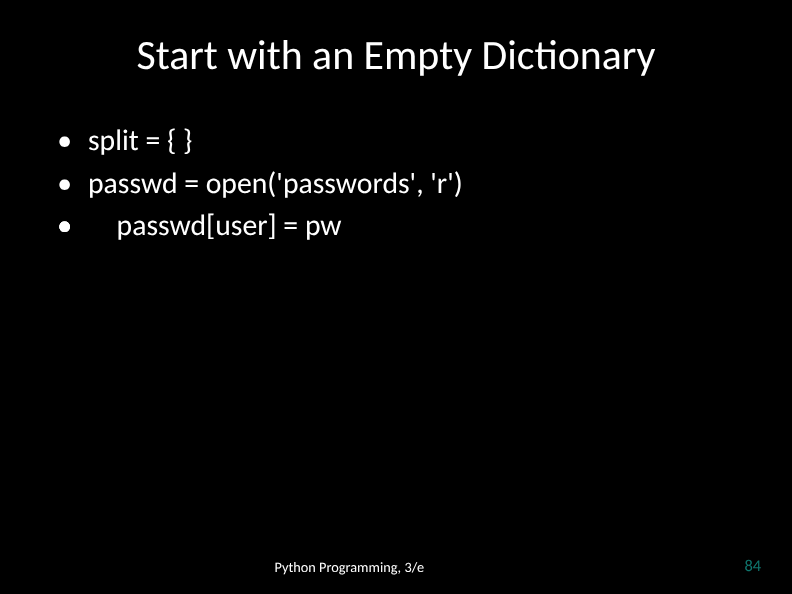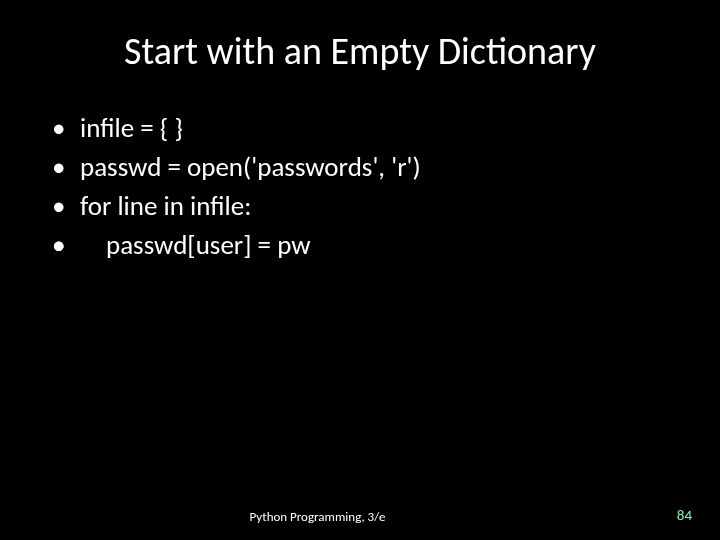--- a/index.html
+++ b/index.html
@@ -49,41 +49,40 @@
     width: 635px;
     text-align: center;
     font-size: 13px;
     color: #ffffff;
   }
   .page-num {
     position: absolute;
     bottom: 16px;
     right: 28px;
     font-size: 15px;
-    color: #86efac;
+    color: #0f766e;
   }
 </style>
 </head>
 <body>
 
 <div class="slide">
   <h1 class="title">Start with an Empty Dictionary</h1>
 
   <ul class="body-list">
     <li>
       <span class="bullet">•</span>
-      <span>infile = { }</span>
+      <span>split = { }</span>
     </li>
     <li>
       <span class="bullet">•</span>
       <span>passwd = open('passwords', 'r')</span>
     </li>
     <li>
       <span class="bullet">•</span>
-      <span>for line in infile:</span>
     </li>
     <li>
       <span class="bullet">•</span>
     </li>
     <li>
       <span class="bullet">•</span>
       <span class="indent">passwd[user] = pw</span>
     </li>
   </ul>
 

